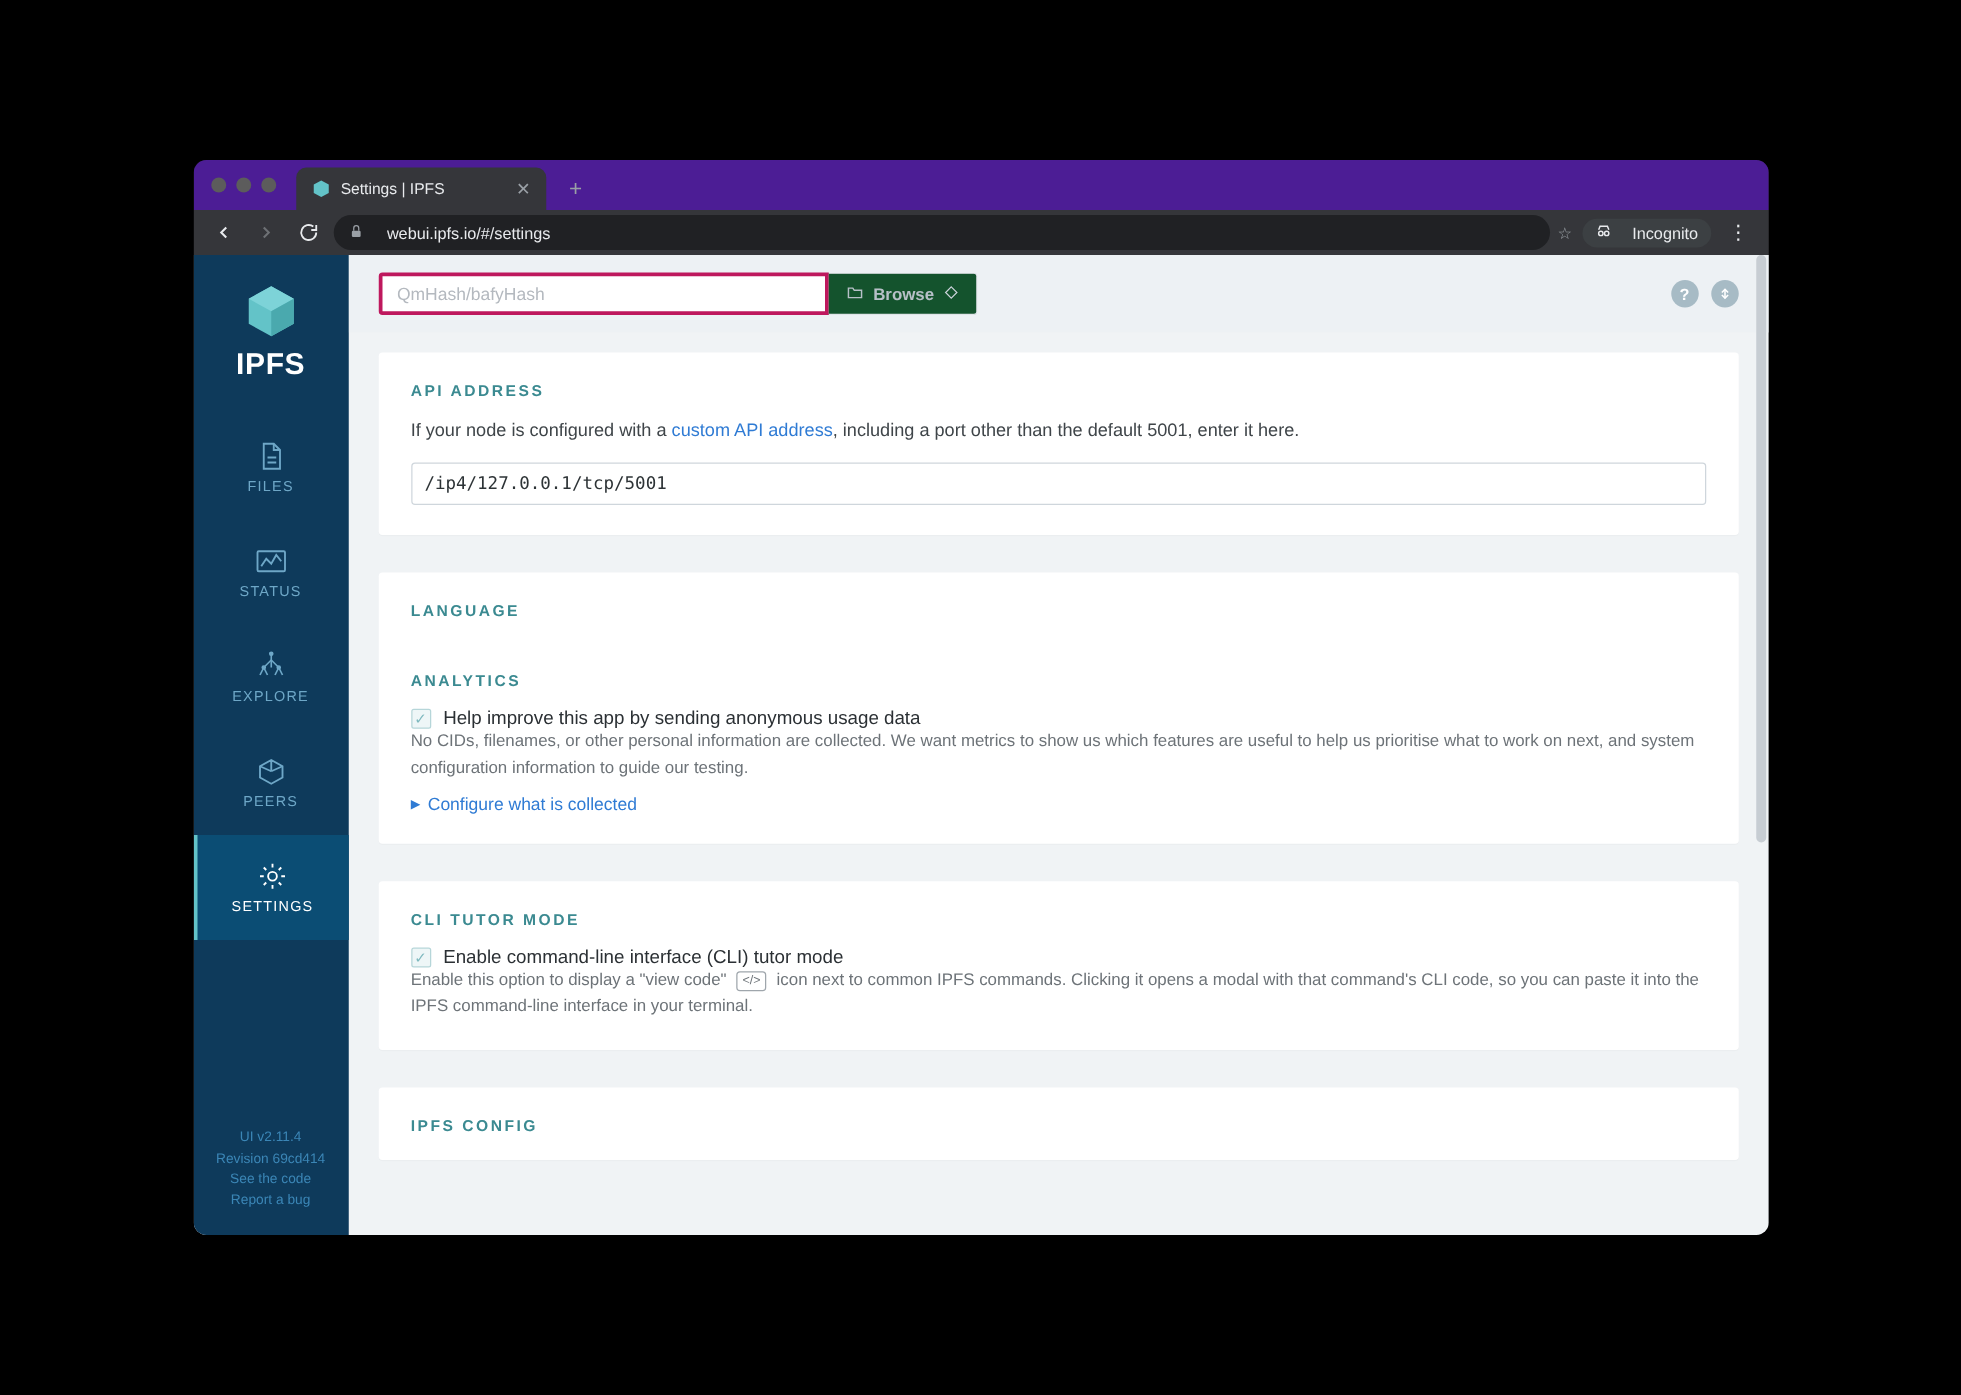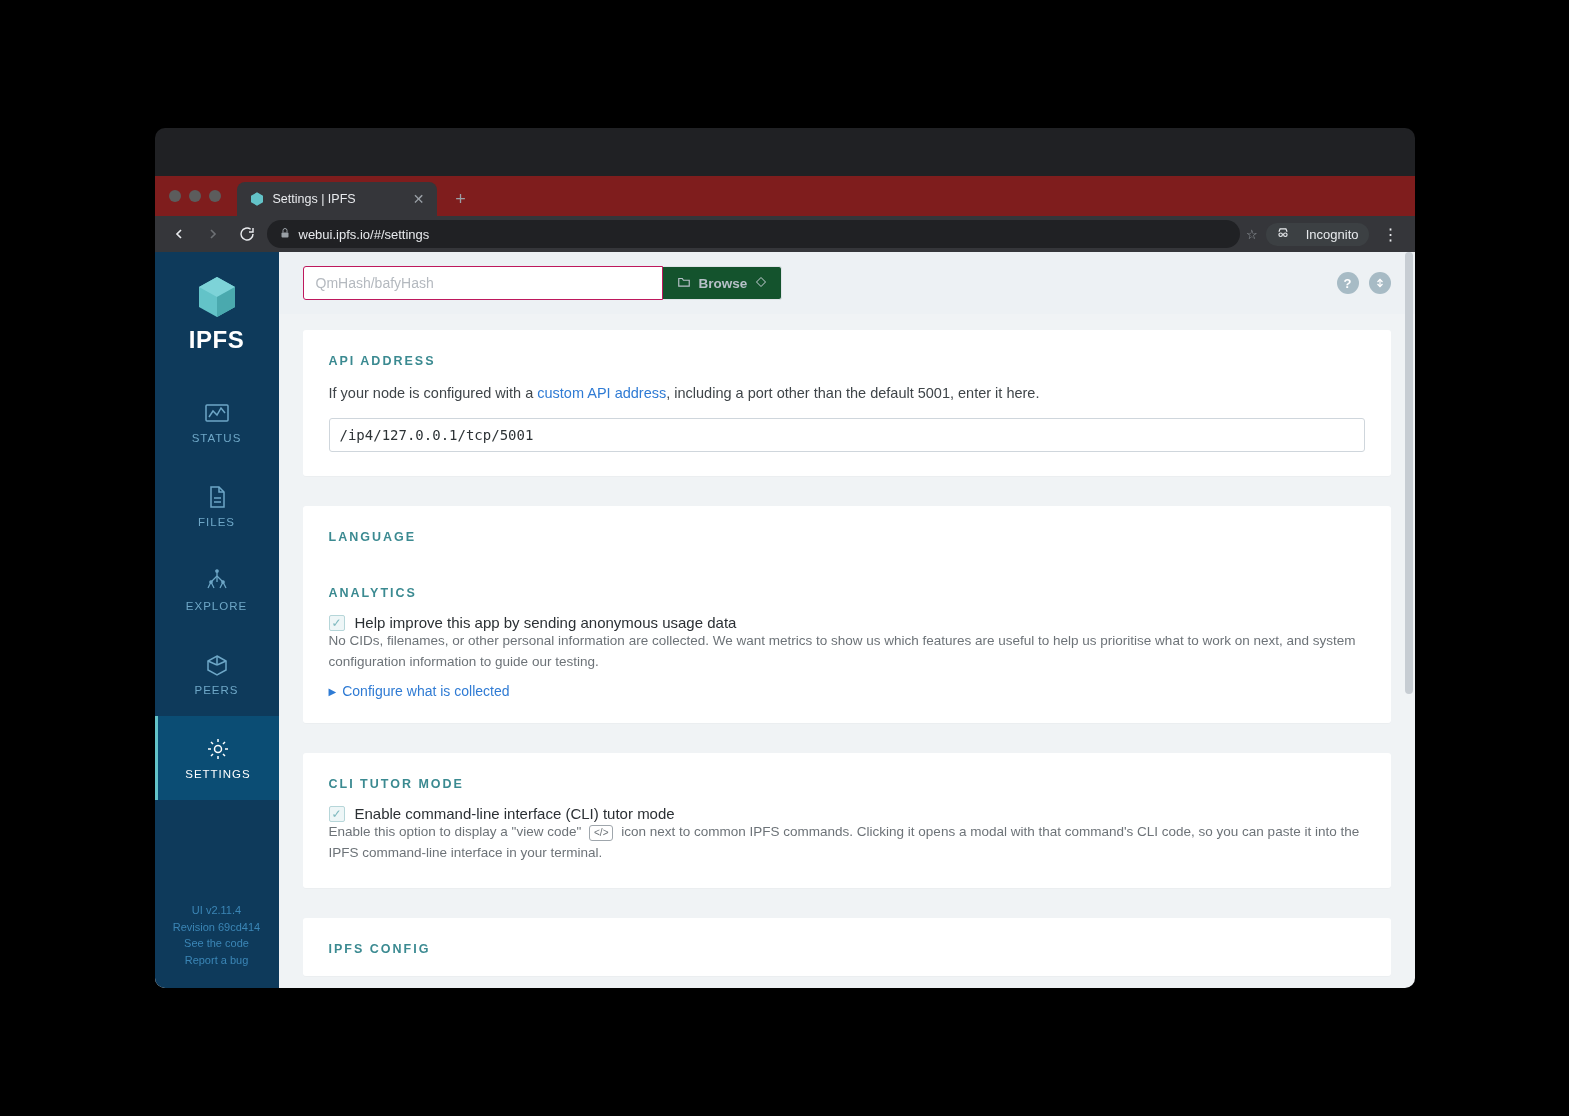--- a/index.html
+++ b/index.html
@@ -18,25 +18,24 @@
   background: #202124;
   border-radius: 10px;
   overflow: hidden;
   box-shadow: 0 20px 60px rgba(0,0,0,0.6);
   display: flex;
   flex-direction: column;
 }
 
 .titlebar {
   height: 40px;
-  background: #7f1d1d;
+  background: #4c1d95;
   display: flex;
   align-items: center;
   padding-left: 14px;
-  margin-top: 48px;
 }
 .traffic {
   display: flex;
   gap: 8px;
   margin-right: 16px;
 }
 .traffic .dot {
   width: 12px; height: 12px; border-radius: 50%;
   background: #5c5c5c;
 }
@@ -88,21 +87,21 @@
 .url {
   flex: 1;
   background: #202124;
   border-radius: 14px;
   height: 28px;
   display: flex;
   align-items: center;
   padding: 0 12px;
   color: #e8eaed;
   font-size: 13px;
-  gap: 8px;
+  gap: 19px;
 }
 .url .lock { color: #9aa0a6; font-size: 12px; }
 .rightactions {
   display: flex; align-items: center; gap: 8px;
   color: #e8eaed; font-size: 13px;
 }
 .incognito {
   display: flex; align-items: center; gap: 16px;
   background: #3c4043;
   padding: 3px 10px;
@@ -186,21 +185,21 @@
   padding: 14px 24px;
   display: flex;
   align-items: center;
 }
 .searchgroup {
   display: flex;
 }
 .searchinput {
   width: 360px;
   height: 34px;
-  border: 1px solid #be185d;
+  border: 3px solid #be185d;
   border-radius: 3px 0 0 3px;
   padding: 0 12px;
   font-size: 14px;
   color: #666;
   background:#fff;
 }
 .searchinput::placeholder { color: #b4b9bf; }
 .browsebtn {
   height: 34px;
   background: #14532d;
@@ -427,36 +426,36 @@
             <polygon points="23,23 41,13 41,33 23,43" fill="#4aa9ae"></polygon>
           </svg>
         </div>
         <div class="word">IPFS</div>
       </div>
 
       <div class="navlist">
         <div class="navitem">
           <span class="navicon">
             <svg viewBox="0 0 26 26" fill="none" stroke="#6ea7c7" stroke-width="1.5">
-                <rect x="2" y="5" width="22" height="16" rx="1"></rect>
-                <polyline points="5,17 9,11 13,15 17,8 21,13"></polyline>
-              </svg>
-          </span>
-          <span>STATUS</span>
-        </div>
-        <div class="navitem">
-          <span class="navicon">
-            <svg viewBox="0 0 26 26" fill="none" stroke="#6ea7c7" stroke-width="1.5">
                 <path d="M7 3h8l5 5v15H7z"></path>
                 <polyline points="15,3 15,8 20,8"></polyline>
                 <line x1="10" y1="14" x2="17" y2="14"></line>
                 <line x1="10" y1="18" x2="17" y2="18"></line>
               </svg>
           </span>
           <span>FILES</span>
+        </div>
+        <div class="navitem">
+          <span class="navicon">
+            <svg viewBox="0 0 26 26" fill="none" stroke="#6ea7c7" stroke-width="1.5">
+                <rect x="2" y="5" width="22" height="16" rx="1"></rect>
+                <polyline points="5,17 9,11 13,15 17,8 21,13"></polyline>
+              </svg>
+          </span>
+          <span>STATUS</span>
         </div>
         <div class="navitem">
           <span class="navicon">
             <svg viewBox="0 0 26 26" fill="none" stroke="#6ea7c7" stroke-width="1.3">
                 <line x1="13" y1="3" x2="13" y2="14"></line>
                 <line x1="13" y1="8" x2="7" y2="14"></line>
                 <line x1="13" y1="8" x2="19" y2="14"></line>
                 <line x1="7" y1="14" x2="4" y2="20"></line>
                 <line x1="7" y1="14" x2="10" y2="20"></line>
                 <line x1="19" y1="14" x2="16" y2="20"></line>

